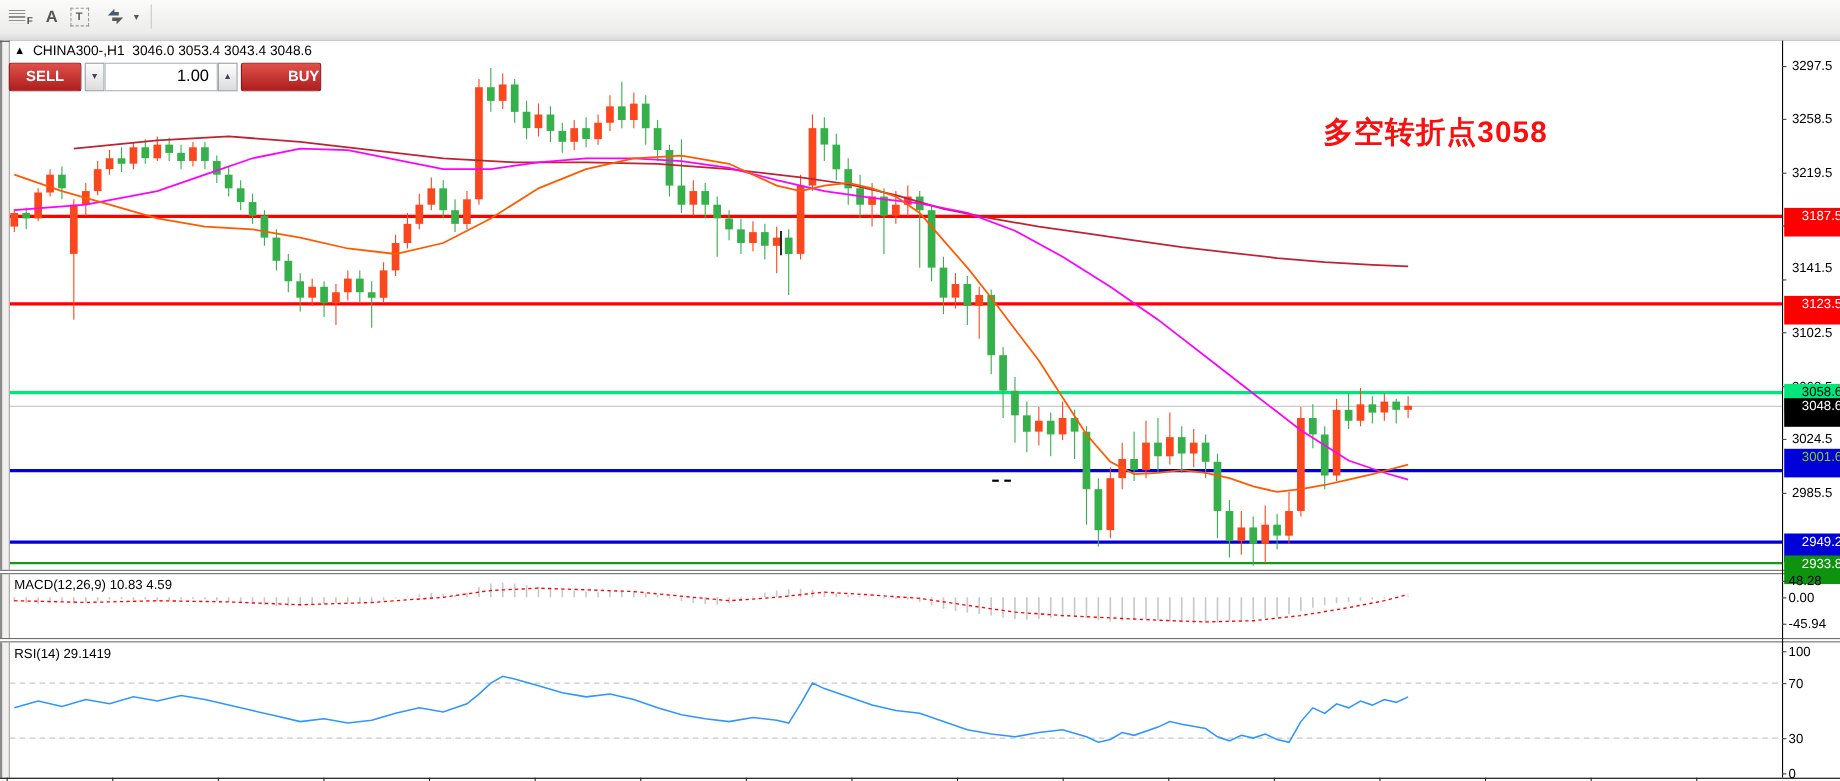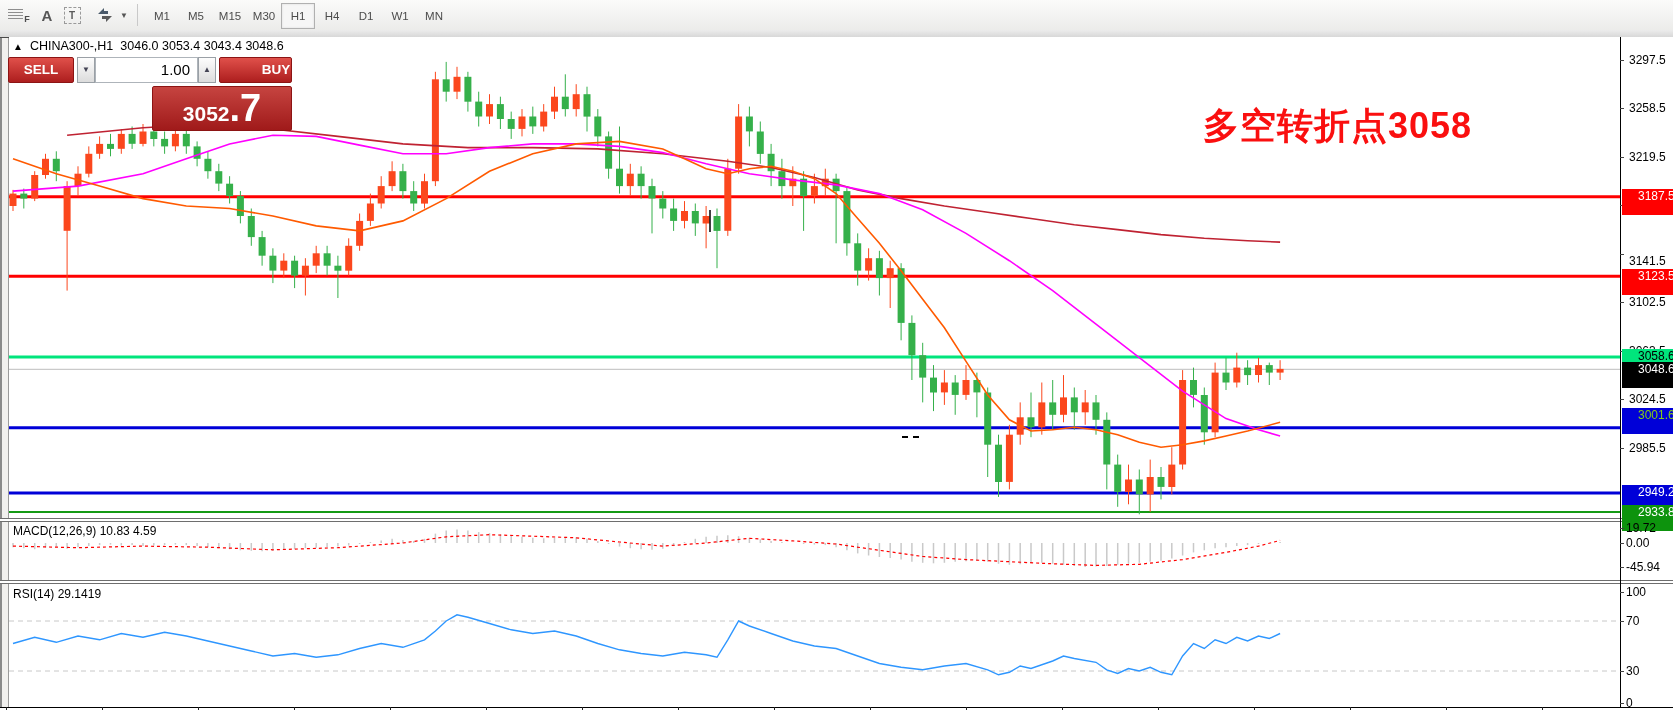--- a/index.html
+++ b/index.html
@@ -46,21 +46,21 @@
   .bottom-strip{position:absolute;left:0;top:707px;width:1673px;height:3px;background:#fff;
     border-top:1px solid #000;}
   svg{position:absolute;display:block;}
 
   
   .ohlc-line{position:absolute;left:13px;top:39px;font-size:12.5px;color:#000;
     display:flex;align-items:center;gap:7px;white-space:nowrap;}
   .ohlc-line .arrow{font-size:10px;}
   .ind-label{position:absolute;left:13px;font-size:12px;color:#000;white-space:nowrap;}
   #macd-label{top:524px;} #rsi-label{top:587px;}
-  .annotation{position:absolute;left:1203px;top:102px;font-size:36px;font-weight:bold;
+  .annotation{position:absolute;left:1203px;top:102px;font-size:27px;font-weight:bold;
     color:#fa0f0f;white-space:nowrap;letter-spacing:1px;}
 
   
   .tick-label{position:absolute;left:8px;font-size:12px;color:#000;white-space:nowrap;}
   .tickmark{position:absolute;left:0px;width:4px;height:1px;background:#444;}
   .badge{position:absolute;left:1px;height:26px;line-height:15px;padding:0 16px;
     font-size:12px;white-space:nowrap;}
 
   
   .trade-panel{position:absolute;left:8px;top:57px;width:284px;height:74px;}
@@ -102,31 +102,20 @@
     <div class="tool icon-arrange">
       <svg width="18" height="16" viewBox="0 0 18 16">
         <path d="M2 7 L8 1 L8 4 L12 4 L12 7 Z" fill="#4a5a6a"></path>
         <path d="M16 9 L10 15 L10 12 L6 12 L6 9 Z" fill="#5a5a5a"></path>
       </svg>
     </div>
     <div class="tool icon-caret">
       <span>▼</span>
     </div>
     <div class="tool-sep"></div>
-    <div class="tf-group" id="tf-group">
-        <div class="tf">M1</div>
-        <div class="tf">M5</div>
-        <div class="tf">M15</div>
-        <div class="tf">M30</div>
-        <div class="tf active">H1</div>
-        <div class="tf">H4</div>
-        <div class="tf">D1</div>
-        <div class="tf">W1</div>
-        <div class="tf">MN</div>
-      </div>
   </div>
 
   <div class="left-frame"></div>
   <div class="scroll-strip"></div>
   <div class="shift-marker"></div>
 
   <div class="plot-bg"></div>
   <div class="macd-bg"></div>
   <div class="rsi-bg"></div>
   <div class="axis-col"></div>
@@ -526,53 +515,49 @@
   <div class="trade-panel">
     <div class="btn-red sell-btn">SELL</div>
     <div class="spin spin-dn">
       <span>▼</span>
     </div>
     <div class="lot-field">1.00</div>
     <div class="spin spin-up">
       <span>▲</span>
     </div>
     <div class="btn-red buy-btn">BUY</div>
-    <div class="price-box buy-box">
-      <span class="price-main">3052</span>
-      <span class="price-frac">.7</span>
-    </div>
   </div>
 
 <div class="tickmark" style="left:1620px;top:60px"></div>
     <div class="tick-label" style="left:1629px;top:53px">3297.5</div>
     <div class="tickmark" style="left:1620px;top:108px"></div>
     <div class="tick-label" style="left:1629px;top:101px">3258.5</div>
     <div class="tickmark" style="left:1620px;top:157px"></div>
     <div class="tick-label" style="left:1629px;top:150px">3219.5</div>
     <div class="tickmark" style="left:1620px;top:205px"></div>
     <div class="tick-label" style="left:1629px;top:198px">3180.5</div>
     <div class="tickmark" style="left:1620px;top:254px"></div>
-    <div class="tick-label" style="left:1629px;top:254px">3141.5</div>
+    <div class="tick-label" style="left:1629px;top:236px">3141.5</div>
     <div class="tickmark" style="left:1620px;top:302px"></div>
     <div class="tick-label" style="left:1629px;top:295px">3102.5</div>
     <div class="tickmark" style="left:1620px;top:351px"></div>
     <div class="tick-label" style="left:1629px;top:344px">3063.5</div>
     <div class="tickmark" style="left:1620px;top:399px"></div>
     <div class="tick-label" style="left:1629px;top:392px">3024.5</div>
     <div class="tickmark" style="left:1620px;top:448px"></div>
     <div class="tick-label" style="left:1629px;top:441px">2985.5</div>
     <div class="badge" style="left:1622px;top:189px;background:#ff0000;color:#ffffff">3187.5</div>
     <div class="badge" style="left:1622px;top:269px;background:#ff0000;color:#ffffff">3123.5</div>
     <div class="badge" style="left:1622px;top:349px;background:#00e57c;color:#000000">3058.6</div>
     <div class="badge" style="left:1622px;top:362px;background:#000000;color:#ffffff">3048.6</div>
     <div class="badge" style="left:1622px;top:408px;background:#0000d8;color:#84cc16">3001.6</div>
     <div class="badge" style="left:1622px;top:485px;background:#0000d8;color:#ffffff">2949.2</div>
     <div class="badge" style="left:1622px;top:505px;background:#0d930d;color:#ffffff">2933.8</div>
     <div class="tickmark" style="left:1620px;top:528px"></div>
-    <div class="tick-label" style="left:1626px;top:521px">19.72</div>
+    <div class="tick-label" style="left:1626px;top:521px">48.28</div>
     <div class="tickmark" style="left:1620px;top:543px"></div>
     <div class="tick-label" style="left:1626px;top:536px">0.00</div>
     <div class="tickmark" style="left:1620px;top:567px"></div>
     <div class="tick-label" style="left:1626px;top:560px">-45.94</div>
     <div class="tickmark" style="left:1620px;top:592px"></div>
     <div class="tick-label" style="left:1626px;top:585px">100</div>
     <div class="tickmark" style="left:1620px;top:621px"></div>
     <div class="tick-label" style="left:1626px;top:614px">70</div>
     <div class="tickmark" style="left:1620px;top:671px"></div>
     <div class="tick-label" style="left:1626px;top:664px">30</div>

